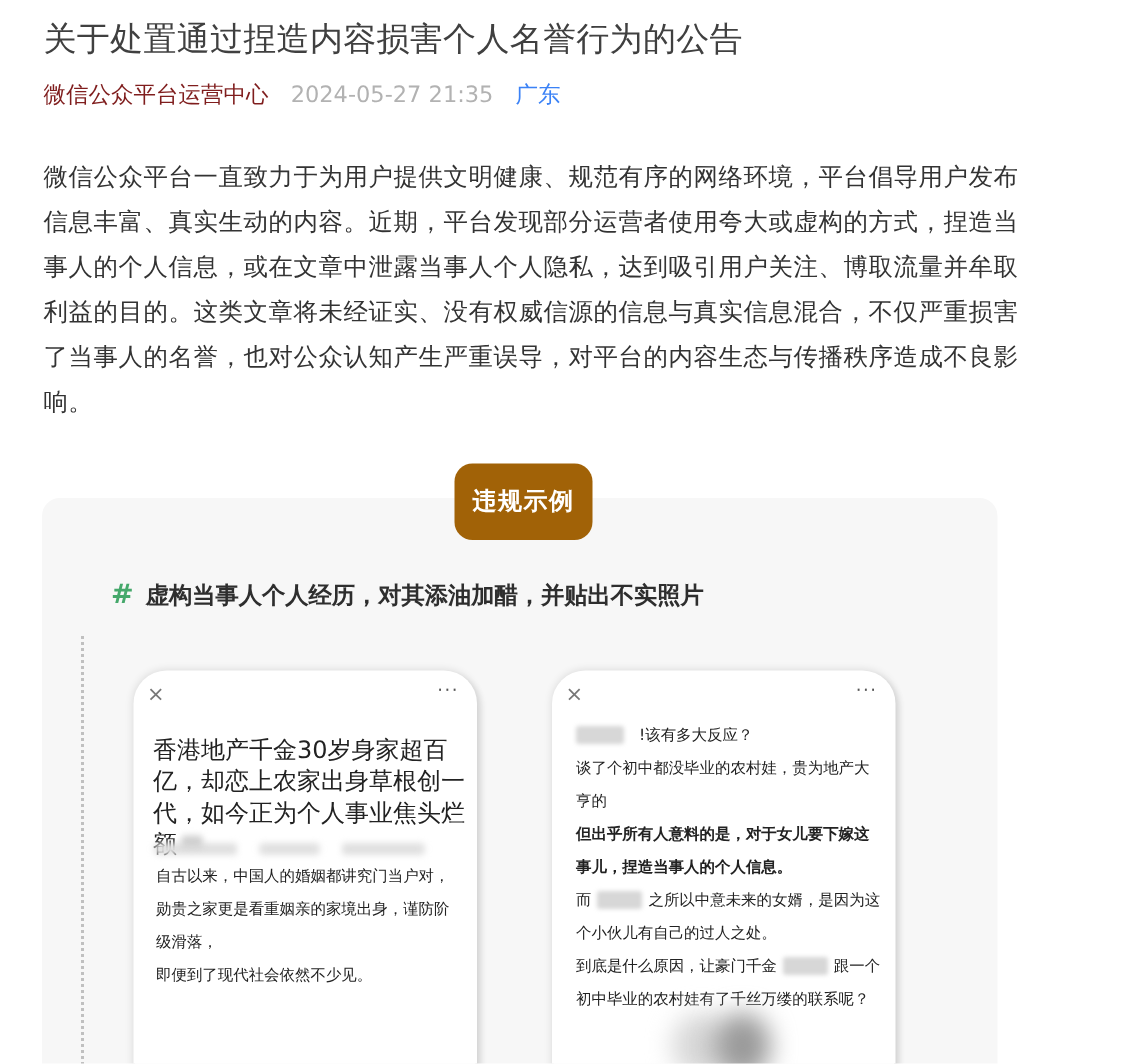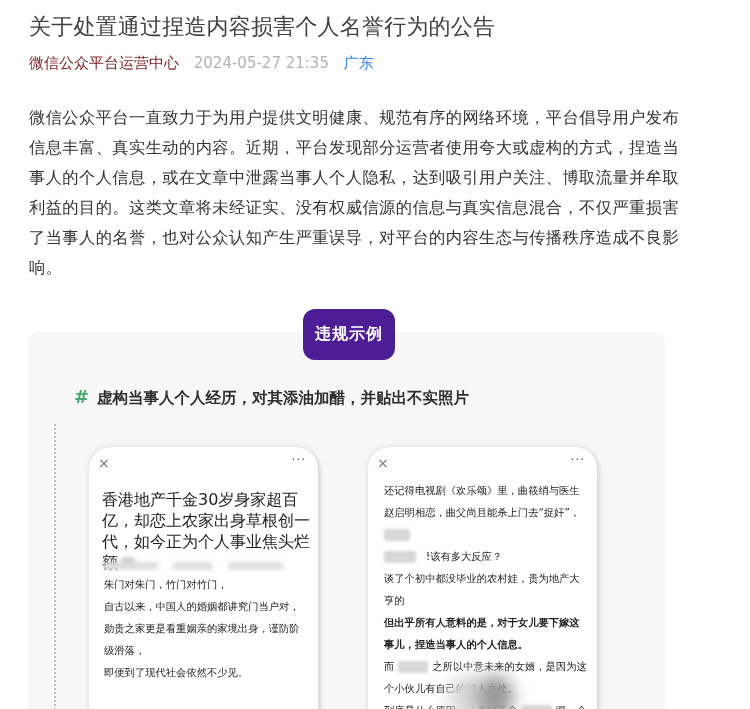--- a/index.html
+++ b/index.html
@@ -8,21 +8,21 @@
 
   .title { position: absolute; left: 29px; top: 12px; font-size: 22px; line-height: 30px; color: #404040; font-weight: 400; letter-spacing: 0.2px; white-space: nowrap; }
   .meta { position: absolute; left: 29px; top: 53px; font-size: 15px; line-height: 20px; white-space: nowrap; }
   .meta .author { color: #7f1d1d; margin-right: 10px; }
   .meta .time { color: #b2b2b2; margin-right: 10px; }
   .meta .loc { color: #3b82f6; }
 
   .body-text { position: absolute; left: 29px; top: 103px; width: 650px; font-size: 16.3px; line-height: 30px; color: #333333; text-align: justify; letter-spacing: 0.3px; }
 
   .panel { position: absolute; left: 28px; top: 332px; width: 637px; height: 400px; background: #f7f7f7; border-radius: 12px; }
-  .badge { position: absolute; left: 303px; top: 309px; width: 92px; height: 51px; background: #4c1d95; border-radius: 12px; color: #ffffff; font-weight: bold; font-size: 16px; display: flex; align-items: center; justify-content: center; letter-spacing: 1px; }
+  .badge { position: absolute; left: 303px; top: 309px; width: 92px; height: 51px; background: #a16207; border-radius: 12px; color: #ffffff; font-weight: bold; font-size: 16px; display: flex; align-items: center; justify-content: center; letter-spacing: 1px; }
 
   .section-head { position: absolute; left: 50px; top: 385px; font-size: 15.5px; line-height: 24px; font-weight: bold; color: #2e2e2e; white-space: nowrap; margin-left: 24px; }
   .section-head .hash { color: #45a86b; font-size: 18px; margin-right: 8px; }
 
   .dotted-line { position: absolute; left: 54px; top: 424px; height: 290px; border-left: 2px dotted #c0c0c0; }
 
   .phone { position: absolute; top: 447px; width: 229px; height: 300px; background: #ffffff; border-radius: 22px; box-shadow: 0 0 6px rgba(0,0,0,0.12), 3px 3px 4px rgba(0,0,0,0.08); overflow: hidden; }
   .phone.p1 { left: 89px; }
   .phone.p2 { left: 368px; }
   .phone .close { position: absolute; left: 9px; top: 9px; font-size: 14px; color: #777; line-height: 14px; }
@@ -67,32 +67,30 @@
   <span class="close">×</span>
   <span class="more">···</span>
   <div class="ph-title">香港地产千金30岁身家超百亿，却恋上农家出身草根创一代，如今正为个人事业焦头烂额</div>
   <div class="blur-meta">
     <span style="left:0;width:55px;"></span>
     <span style="left:18px;top:0;width:14px;height:8px;background:#cfcfcf;"></span>
     <span style="left:70px;width:40px;"></span>
     <span style="left:125px;width:55px;"></span>
   </div>
   <div class="ph-lines">
-    <div>朱门对朱门，竹门对竹门，</div>
     <div>自古以来，中国人的婚姻都讲究门当户对，勋贵之家更是看重姻亲的家境出身，谨防阶级滑落，</div>
     <div>即便到了现代社会依然不少见。</div>
 
   </div>
 </div>
 
 <div class="phone p2">
   <span class="close">×</span>
   <span class="more">···</span>
   <div class="ph-lines">
-    <div><span>还记得电视剧《欢乐颂》里，曲筱绡与医生赵启明相恋，曲父尚且能杀上门去“捉奸”，</span> <span class="blur" style="width:26px;"></span></div>
     <div><span class="blur" style="width:32px;margin-right:10px;"></span><span>!该有多大反应？</span></div>
     <div>谈了个初中都没毕业的农村娃，贵为地产大亨的</div>
     <div class="bold">但出乎所有人意料的是，对于女儿要下嫁这事儿，捏造当事人的个人信息。</div>
     <div><span>而</span><span class="blur" style="width:30px;margin:0 4px;"></span><span>之所以中意未来的女婿，是因为这个小伙儿有自己的过人之处。</span></div>
     <div><span>到底是什么原因，让豪门千金</span><span class="blur" style="width:30px;margin:0 4px;"></span><span>跟一个初中毕业的农村娃有了千丝万缕的联系呢？</span></div>
   </div>
   <div class="blur-img">
     <div class="a"></div>
       <div class="b"></div>
   </div>

